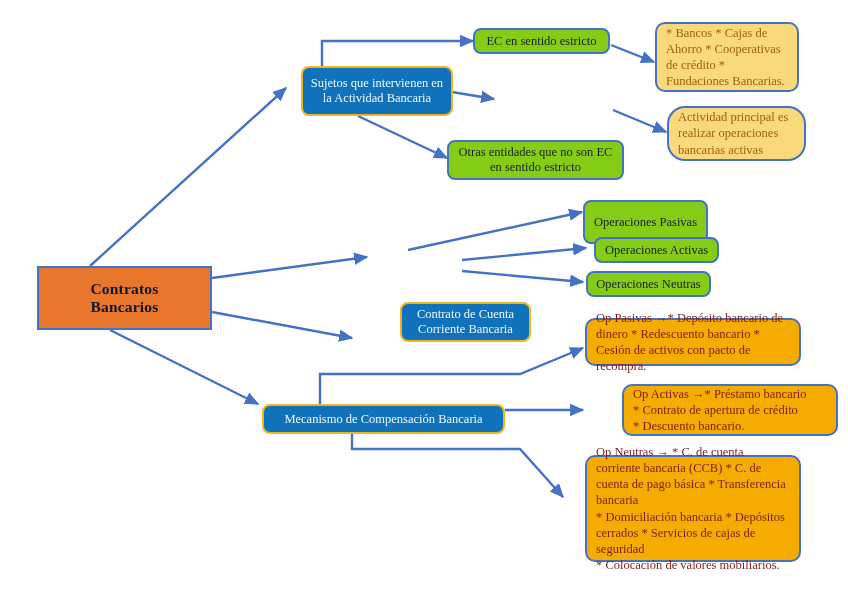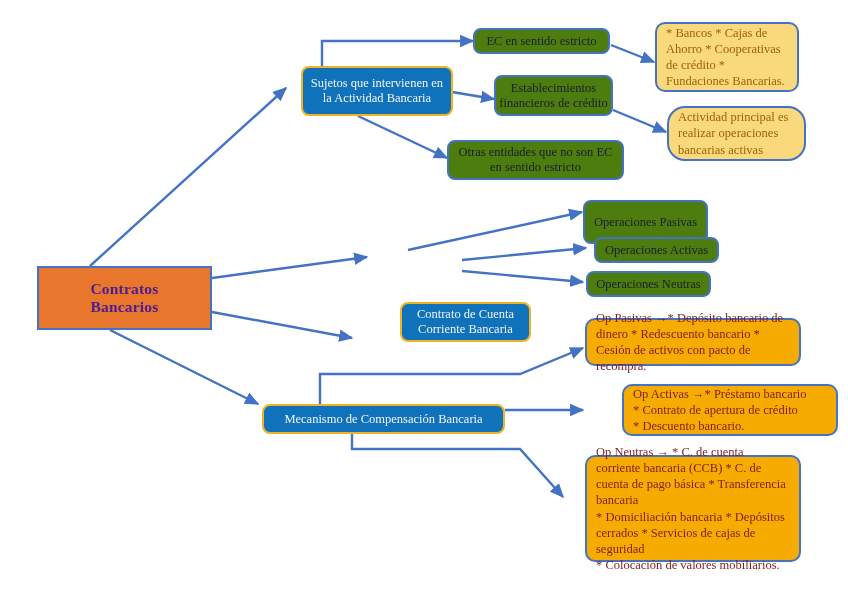--- a/index.html
+++ b/index.html
@@ -32,37 +32,37 @@
     align-items: center;
     justify-content: center;
     text-align: center;
     line-height: 1.18;
     white-space: pre-line;
   }
   
   .n-root {
     background: #E8762C;
     border: 2px solid #4472C4;
-    color: #4c1d95;
+    color: #0f172a;
     font-weight: bold;
     font-size: 15.5px;
     border-radius: 0;
     letter-spacing: .2px;
   }
   
   .n-blue {
     background: #1072BA;
     border: 2.5px solid #F0B323;
     color: #F2F6FB;
     border-radius: 8px;
     font-size: 12.5px;
   }
   
   .n-gold {
-    background: #4d7c0f;
+    background: #84cc16;
     border: 2px solid #4472C4;
     color: #18202B;
     border-radius: 8px;
     font-size: 12.5px;
   }
   
   .n-note {
     background: #F9D97B;
     border: 2px solid #4472C4;
     color: #a16207;
@@ -139,24 +139,20 @@
 
   <div class="node n-blue" style="left:301px; top:66px; width:152px; height:50px;">
     <span class="txt">Sujetos que intervienen en
 la Actividad Bancaria</span>
   </div>
 
   <div class="node n-gold" style="left:473px; top:28px; width:137px; height:26px;">
     <span class="txt">EC en sentido estricto</span>
   </div>
 
-  <div class="node n-gold" style="left:494px; top:75px; width:119px; height:41px;">
-    <span class="txt">Establecimientos
-financieros de crédito</span>
-  </div>
 
   <div class="node n-gold" style="left:447px; top:140px; width:177px; height:40px;">
     <span class="txt">Otras entidades que no son EC
 en sentido estricto</span>
   </div>
 
   <div class="node n-note" style="left:655px; top:22px; width:144px; height:70px;">
     <span class="txt">* Bancos  * Cajas de Ahorro * Cooperativas de crédito * Fundaciones Bancarias.</span>
   </div>
 

